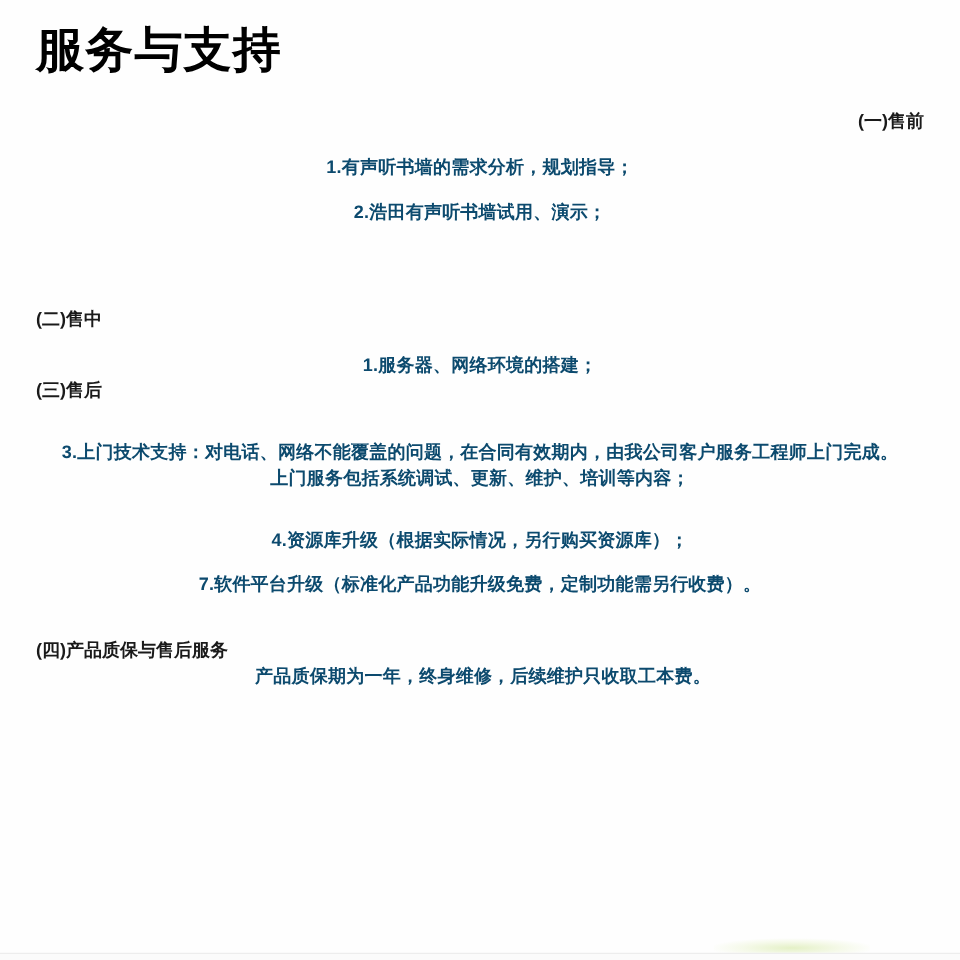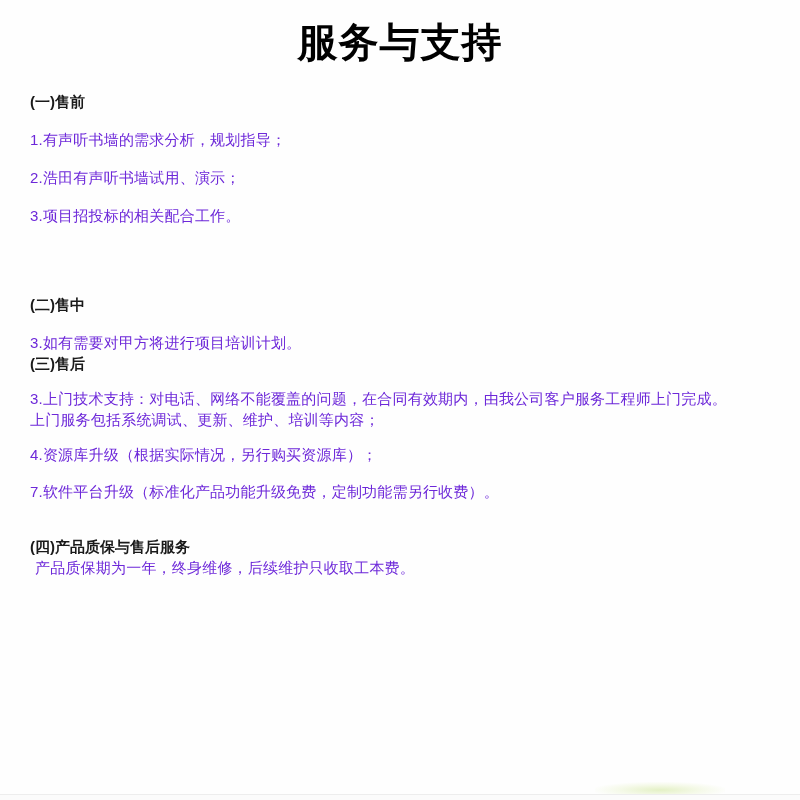--- a/index.html
+++ b/index.html
@@ -23,46 +23,47 @@
     padding: 0 30px;
     box-sizing: border-box;
   }
   .page-title {
     margin: 0;
     padding-top: 18px;
     height: 48px;
     line-height: 48px;
     font-size: 40px;
     font-weight: 700;
-    text-align: center;
+    text-align: left;
     color: #000000;
     letter-spacing: 1px;
   }
   .sec-heading {
     font-size: 15px;
     font-weight: 700;
     line-height: 21px;
     margin: 0;
     color: #1a1a1a;
   }
   .sec-item {
     font-size: 15px;
-    font-weight: 400;
+    font-weight: 700;
     line-height: 21px;
     margin: 0;
-    color: #6d28d9;
+    color: #0c4a6e;
     white-space: pre-line;
     letter-spacing: 0.2px;
+    text-align: center;
   }
   
-  .m-title-gap   { margin-top: 25px; }  
+  .m-title-gap   { margin-top: 25px; text-align: right; }  
   .m-item        { margin-top: 17px; }  
   .m-sec2        { margin-top: 68px; }  
   .m-sec3        { }  
-  .m-tight       { margin-top: 14px; }  
+  .m-tight       { margin-top: 31px; }  
   .m-16          { margin-top: 16px; }
   .m-sec4        { margin-top: 34px; }  
   .m-0           { margin-top: 0; }
   .indent-half   { padding-left: 5px; } 
 
   
   .artifact-green-smudge {
     position: absolute;
     left: 595px;
     top: 782px;
@@ -89,26 +90,25 @@
 <body>
 
 <div class="doc">
 
   <h1 class="page-title">服务与支持</h1>
 
   <div>
     <p class="sec-heading m-title-gap">(一)售前</p>
     <p class="sec-item m-item">1.有声听书墙的需求分析，规划指导；</p>
     <p class="sec-item m-item">2.浩田有声听书墙试用、演示；</p>
-    <p class="sec-item m-item">3.项目招投标的相关配合工作。</p>
   </div>
 
   <div>
     <p class="sec-heading m-sec2">(二)售中</p>
-    <p class="sec-item m-item">3.如有需要对甲方将进行项目培训计划。</p>
+    <p class="sec-item m-item">1.服务器、网络环境的搭建；</p>
   </div>
 
   <div>
     <p class="sec-heading m-sec3">(三)售后</p>
     <p class="sec-item m-tight">3.上门技术支持：对电话、网络不能覆盖的问题，在合同有效期内，由我公司客户服务工程师上门完成。
 上门服务包括系统调试、更新、维护、培训等内容；</p>
     <p class="sec-item m-tight">4.资源库升级（根据实际情况，另行购买资源库）；</p>
     <p class="sec-item m-16">7.软件平台升级（标准化产品功能升级免费，定制功能需另行收费）。</p>
   </div>
 

